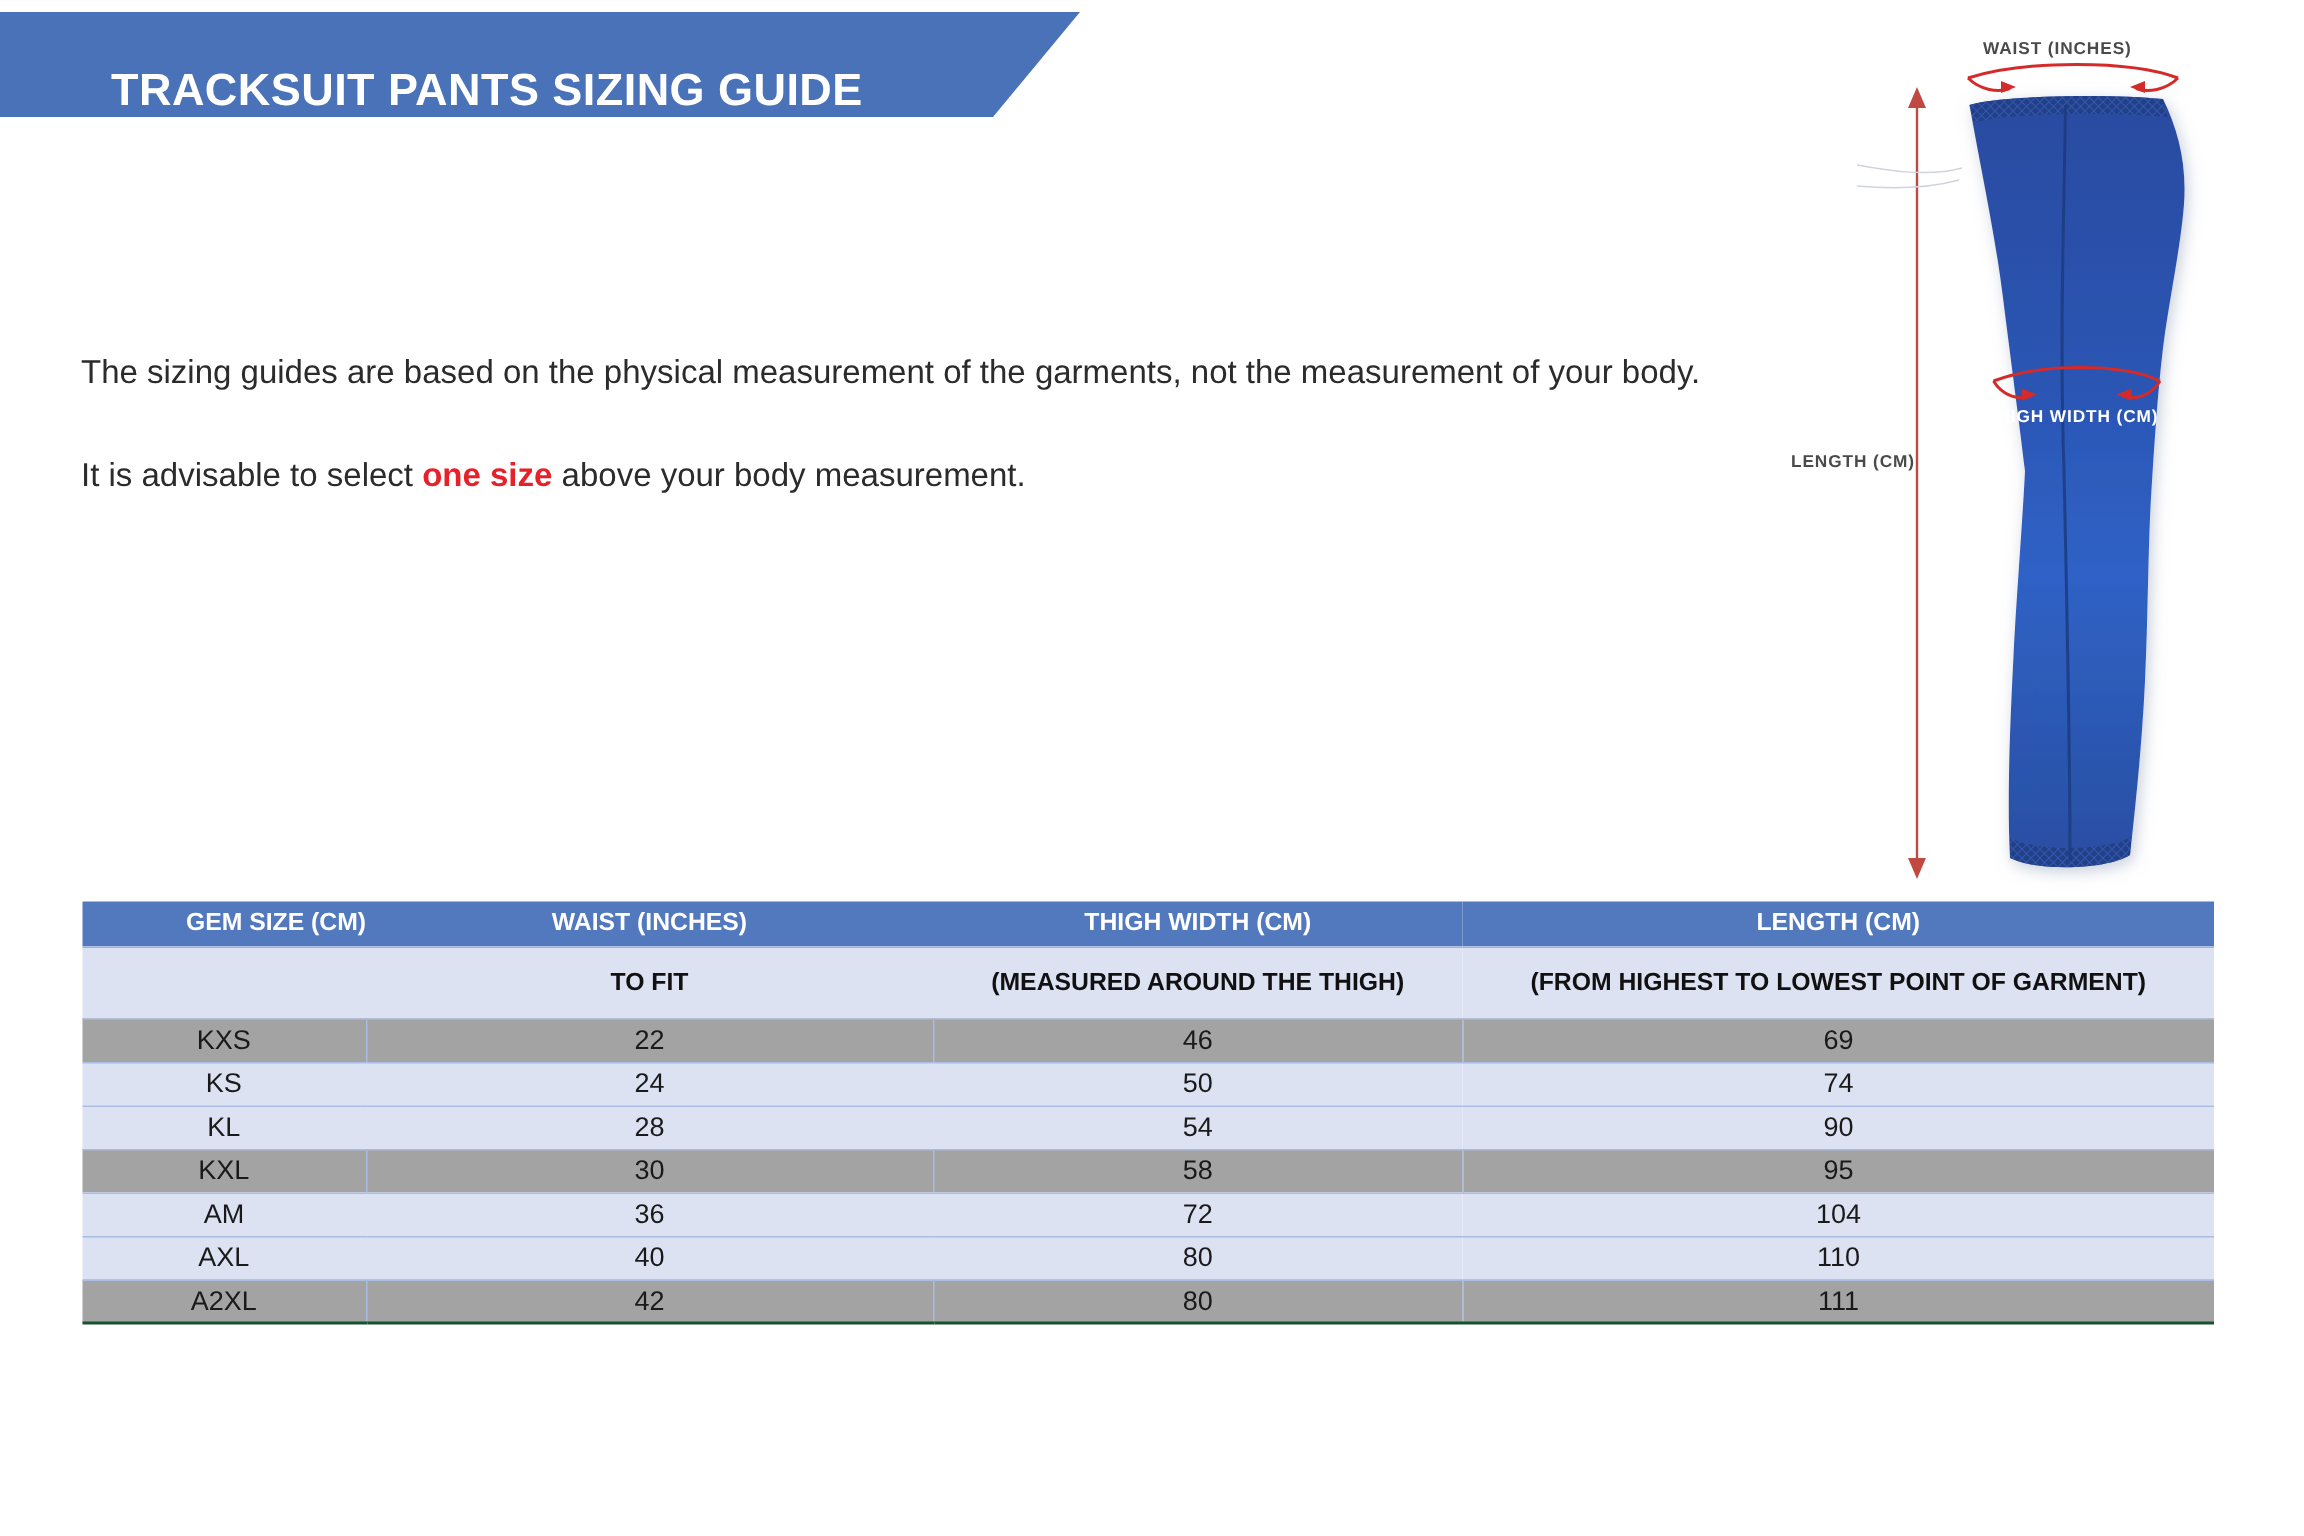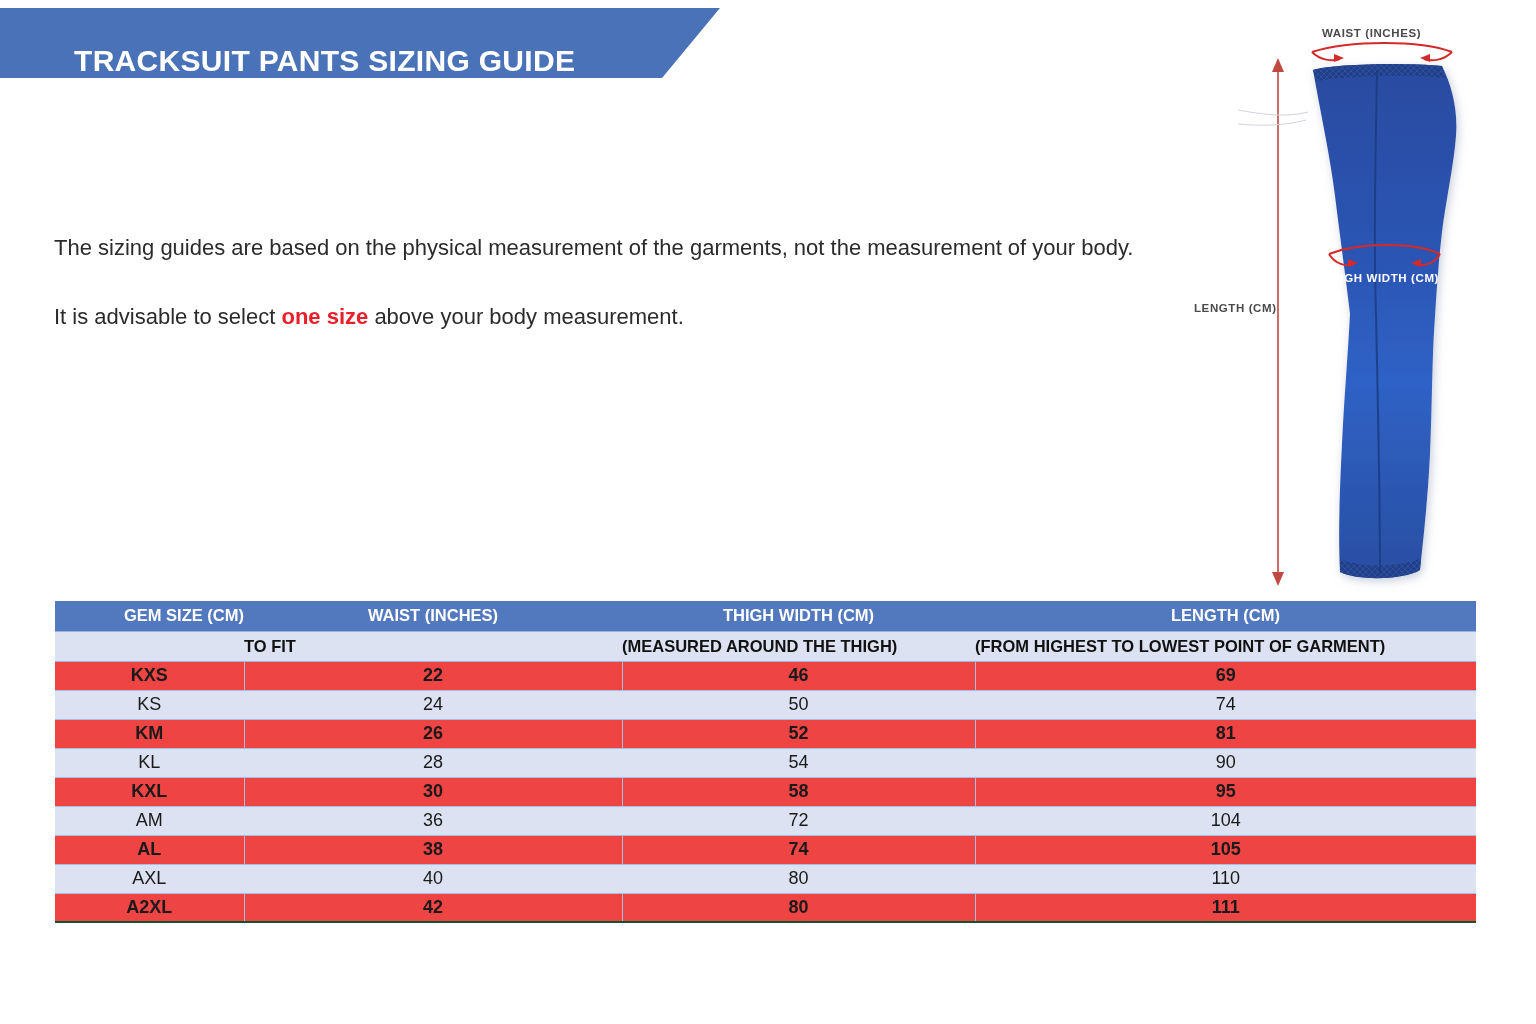--- a/index.html
+++ b/index.html
@@ -109,35 +109,35 @@
   }
   thead tr.hrow-main th.first {
     text-align: right;
     padding-left: 24px;
   }
   thead tr.hrow-sub th {
     background: #DDE2F2;
     color: #111111;
     font-size: 16.5px;
     font-weight: 700;
-    height: 30px;
-    text-align: left;
+    height: 48px;
+    text-align: center;
     border-top: 1px solid #9DB2DC;
     border-bottom: 1px solid #9DB2DC;
   }
 
   tbody td {
     height: 29px;
     font-size: 18px;
     color: #1a1a1a;
     text-align: center;
     border-bottom: 1px solid #A9BCE2;
     font-weight: 400;
   }
-  tbody tr.odd td { background: #ef4444; font-weight: bold; }
+  tbody tr.odd td { background: #a3a3a3; }
   tbody tr.even td { background: #DDE2F2; }
 
   
   tbody tr.odd td.sep { border-left: 1px solid #A9BCE2; }
   tbody tr.even td.sep { border-left: 1px solid transparent; }
 
   tbody tr:last-child td { border-bottom: 2px solid #14532d; }
 </style>
 </head>
 <body>
@@ -257,50 +257,38 @@
             <td class="sep">22</td>
             <td class="sep">46</td>
             <td class="sep">69</td>
           </tr>
           <tr class="even">
             <td>KS</td>
             <td class="sep">24</td>
             <td class="sep">50</td>
             <td class="sep">74</td>
           </tr>
-          <tr class="odd">
-            <td>KM</td>
-            <td class="sep">26</td>
-            <td class="sep">52</td>
-            <td class="sep">81</td>
-          </tr>
           <tr class="even">
             <td>KL</td>
             <td class="sep">28</td>
             <td class="sep">54</td>
             <td class="sep">90</td>
           </tr>
           <tr class="odd">
             <td>KXL</td>
             <td class="sep">30</td>
             <td class="sep">58</td>
             <td class="sep">95</td>
           </tr>
           <tr class="even">
             <td>AM</td>
             <td class="sep">36</td>
             <td class="sep">72</td>
             <td class="sep">104</td>
           </tr>
-          <tr class="odd">
-            <td>AL</td>
-            <td class="sep">38</td>
-            <td class="sep">74</td>
-            <td class="sep">105</td>
-          </tr>
           <tr class="even">
             <td>AXL</td>
             <td class="sep">40</td>
             <td class="sep">80</td>
             <td class="sep">110</td>
           </tr>
           <tr class="odd">
             <td>A2XL</td>
             <td class="sep">42</td>
             <td class="sep">80</td>

